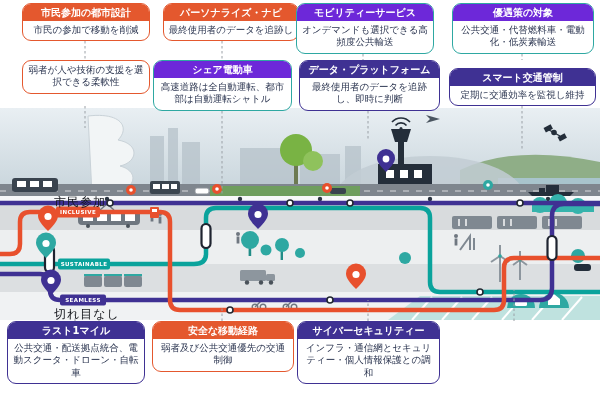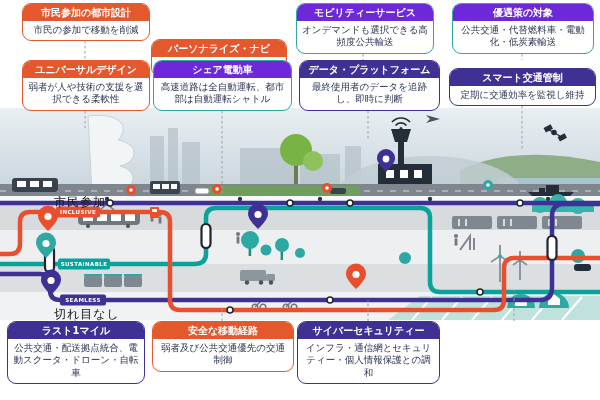--- a/index.html
+++ b/index.html
@@ -312,35 +312,34 @@
     </svg>
   </div>
 
   <div class="map-label citizen">市民参加</div>
   <div class="map-label seamless">切れ目なし</div>
 
   <div class="callout red" style="left:22px; top:3px; width:126px;">
     <div class="hd">市民参加の都市設計</div>
     <div class="bd">市民の参加で移動を削減</div>
   </div>
-  <div class="callout red" style="left:151px; top:3px; width:134px;margin-top:36px;">
+  <div class="callout red" style="left:163px; top:3px; width:134px;">
     <div class="hd">パーソナライズ・ナビ</div>
     <div class="bd">最終使用者のデータを追跡し</div>
   </div>
   <div class="callout teal" style="left:296px; top:3px; width:136px;">
     <div class="hd">モビリティーサービス</div>
     <div class="bd">オンデマンドも選択できる高頻度公共輸送</div>
   </div>
   <div class="callout teal" style="left:452px; top:3px; width:140px;">
     <div class="hd">優遇策の対象</div>
     <div class="bd">公共交通・代替燃料車・電動化・低炭素輸送</div>
   </div>
 
   <div class="callout red" style="left:22px; top:60px; width:126px;">
-    <div class="hd">ユニバーサルデザイン</div>
     <div class="bd">弱者が人や技術の支援を選択できる柔軟性</div>
   </div>
   <div class="callout teal" style="left:153px; top:60px; width:137px;">
     <div class="hd">シェア電動車</div>
     <div class="bd">高速道路は全自動運転、都市部は自動運転シャトル</div>
   </div>
   <div class="callout purple" style="left:299px; top:60px; width:139px;">
     <div class="hd">データ・プラットフォーム</div>
     <div class="bd">最終使用者のデータを追跡し、即時に判断</div>
   </div>

